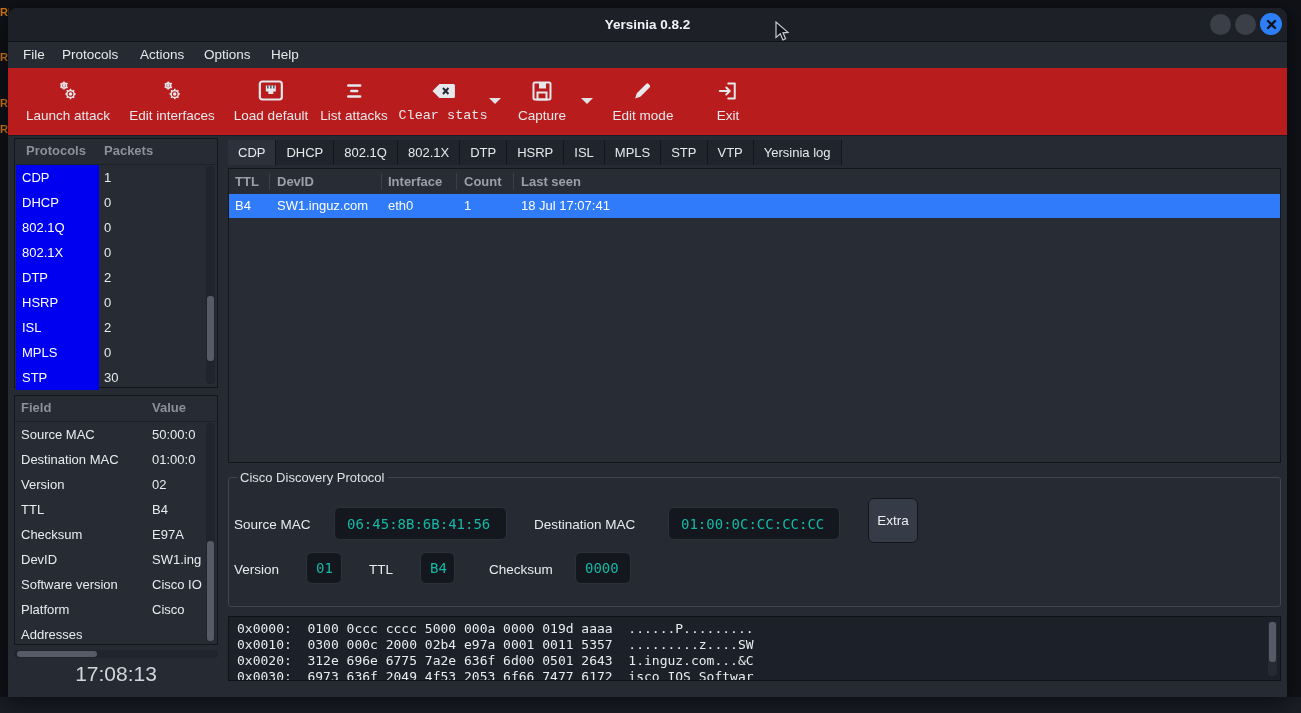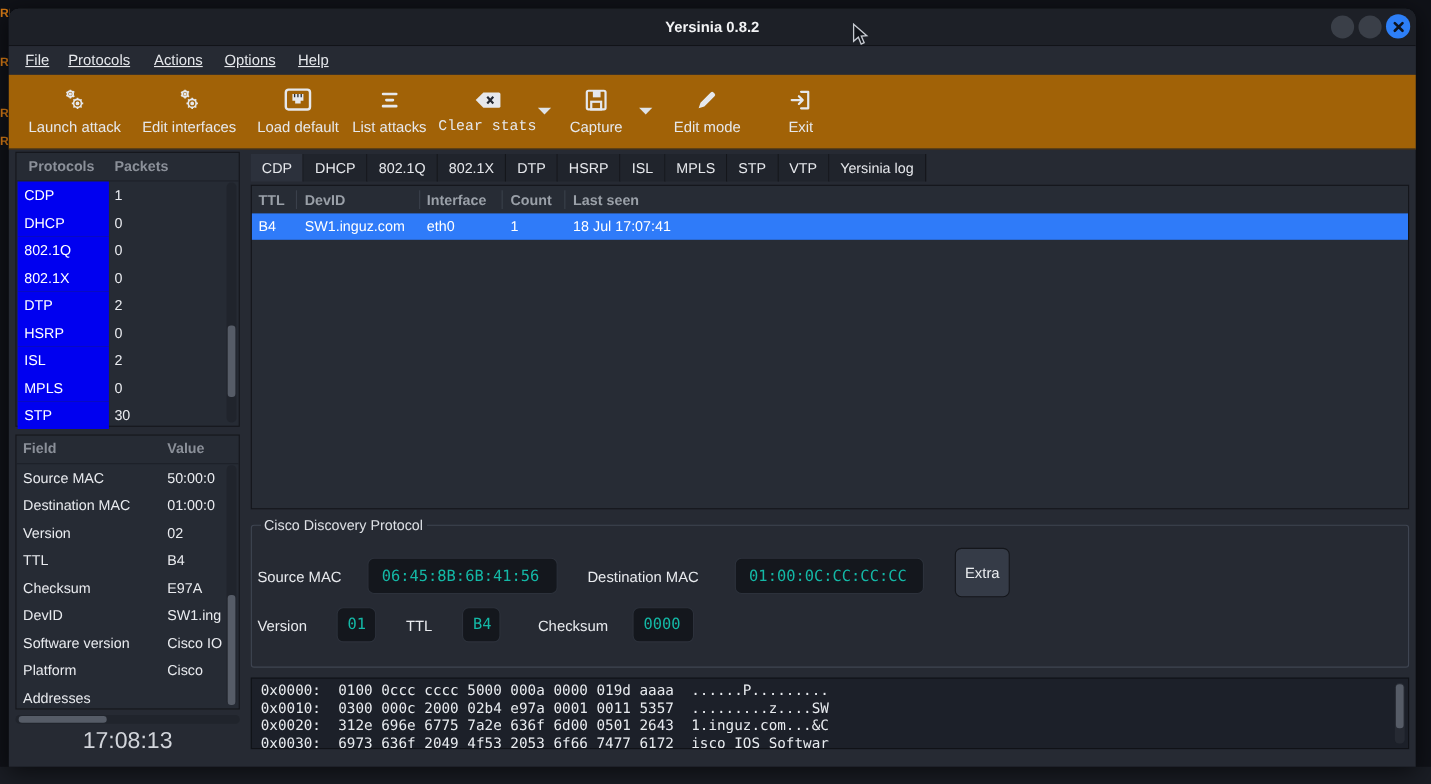--- a/index.html
+++ b/index.html
@@ -14,24 +14,24 @@
           border-radius:9px 9px 0 0;box-shadow:0 4px 22px rgba(0,0,0,.6);}
   .titlebar{position:absolute;left:0;top:0;width:1279px;height:33px;background:#1d2027;
             border-radius:9px 9px 0 0;border-bottom:1px solid #101217;}
   .title{position:absolute;left:0;top:0;width:100%;line-height:33px;text-align:center;
          font-weight:bold;font-size:13.5px;color:#f2f3f5;}
   .winbtn{position:absolute;top:6px;width:21px;height:21px;border-radius:50%;background:#3a3f48;}
   .winbtn.close{background:#2d7ff7;width:22px;height:22px;top:5px;display:flex;align-items:center;justify-content:center;}
 
   
   .menubar{position:absolute;left:0;top:34px;width:1279px;height:26px;background:#262a33;}
-  .menu-item{position:absolute;top:0;line-height:26px;color:#e6e8ec;font-size:13.5px;cursor:default;text-decoration:underline;}
-
-  
-  .toolbar{position:absolute;left:0;top:60px;width:1279px;height:67px;background:#a16207;
+  .menu-item{position:absolute;top:0;line-height:26px;color:#e6e8ec;font-size:13.5px;cursor:default;}
+
+  
+  .toolbar{position:absolute;left:0;top:60px;width:1279px;height:67px;background:#b91c1c;
            border-bottom:1px solid #1b1e25;}
   .tb-item{position:absolute;top:10px;transform:translateX(-50%);display:flex;flex-direction:column;
            align-items:center;gap:4px;}
   .tb-icon{height:26px;display:flex;align-items:center;justify-content:center;}
   .tb-label{font-size:13.5px;color:#e6e8ec;white-space:nowrap;}
   .tb-arrow{position:absolute;width:0;height:0;border-left:6px solid transparent;
             border-right:6px solid transparent;border-top:6px solid #dfe3e8;}
 
   
   .left-panel{position:absolute;left:6px;top:130px;width:204px;height:551px;}

